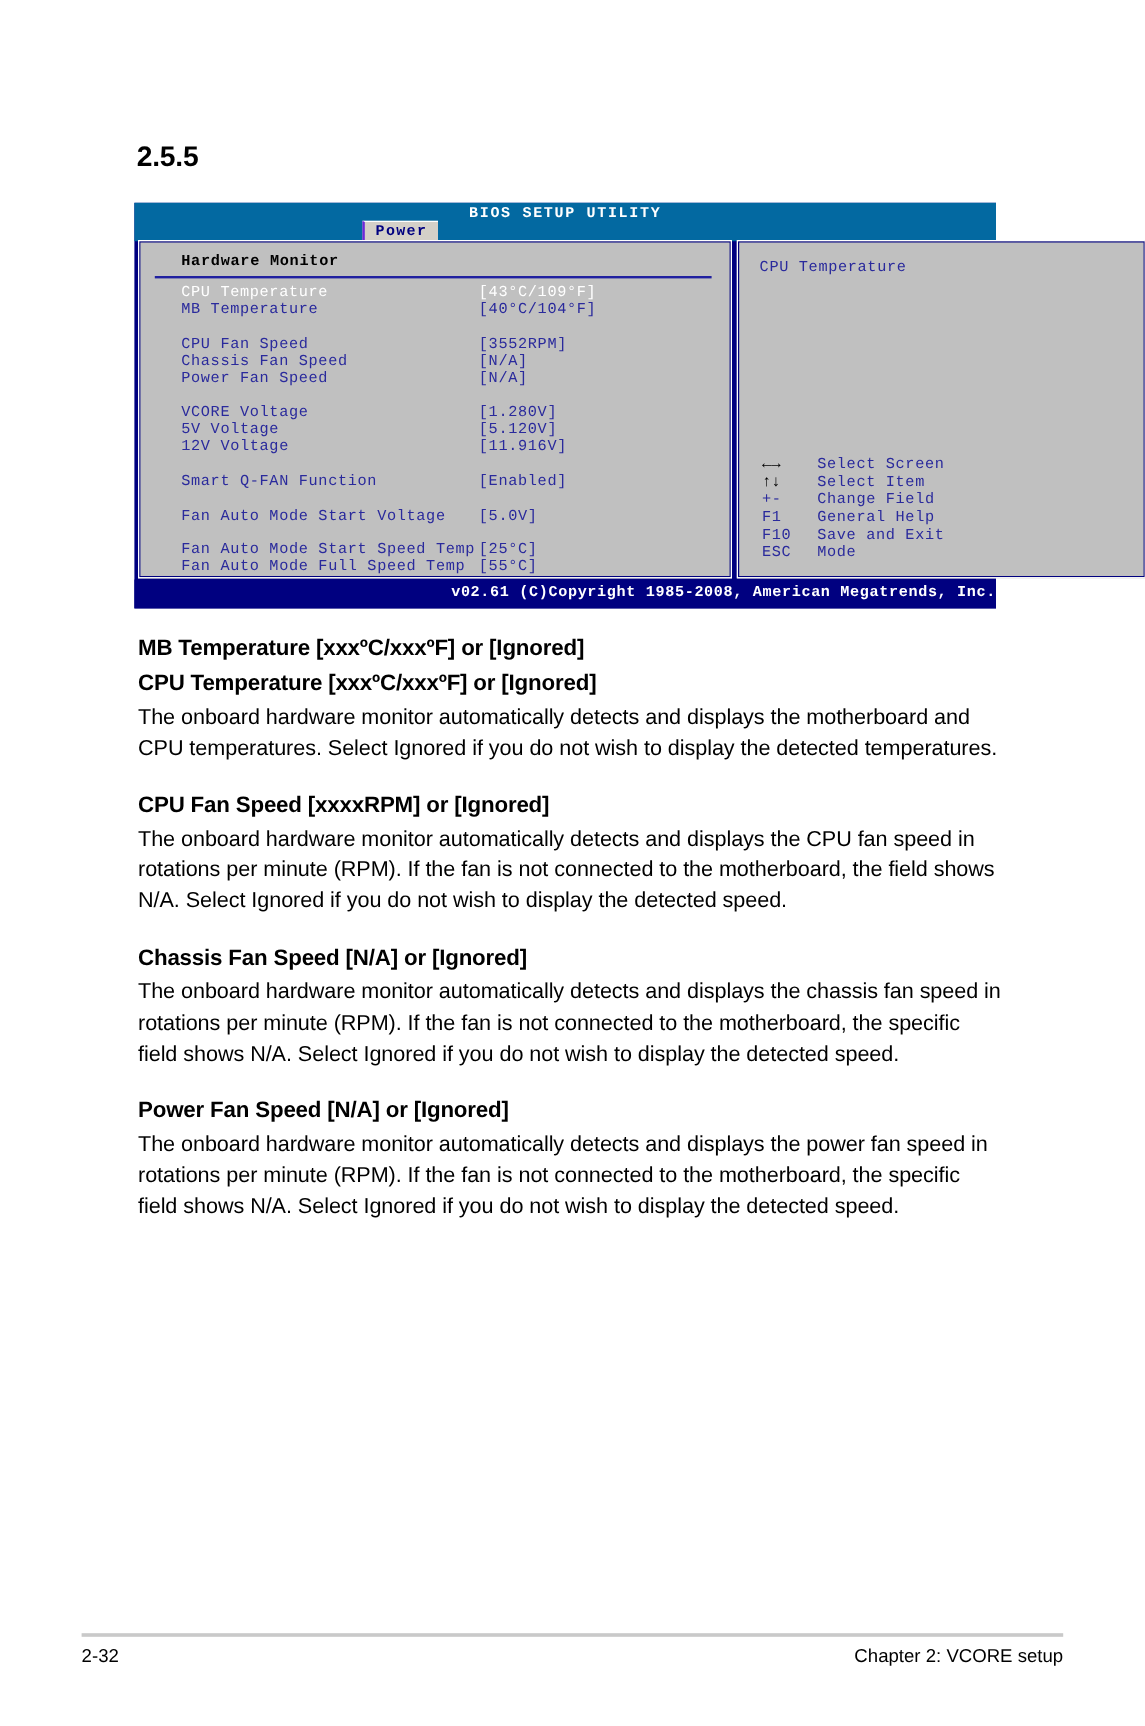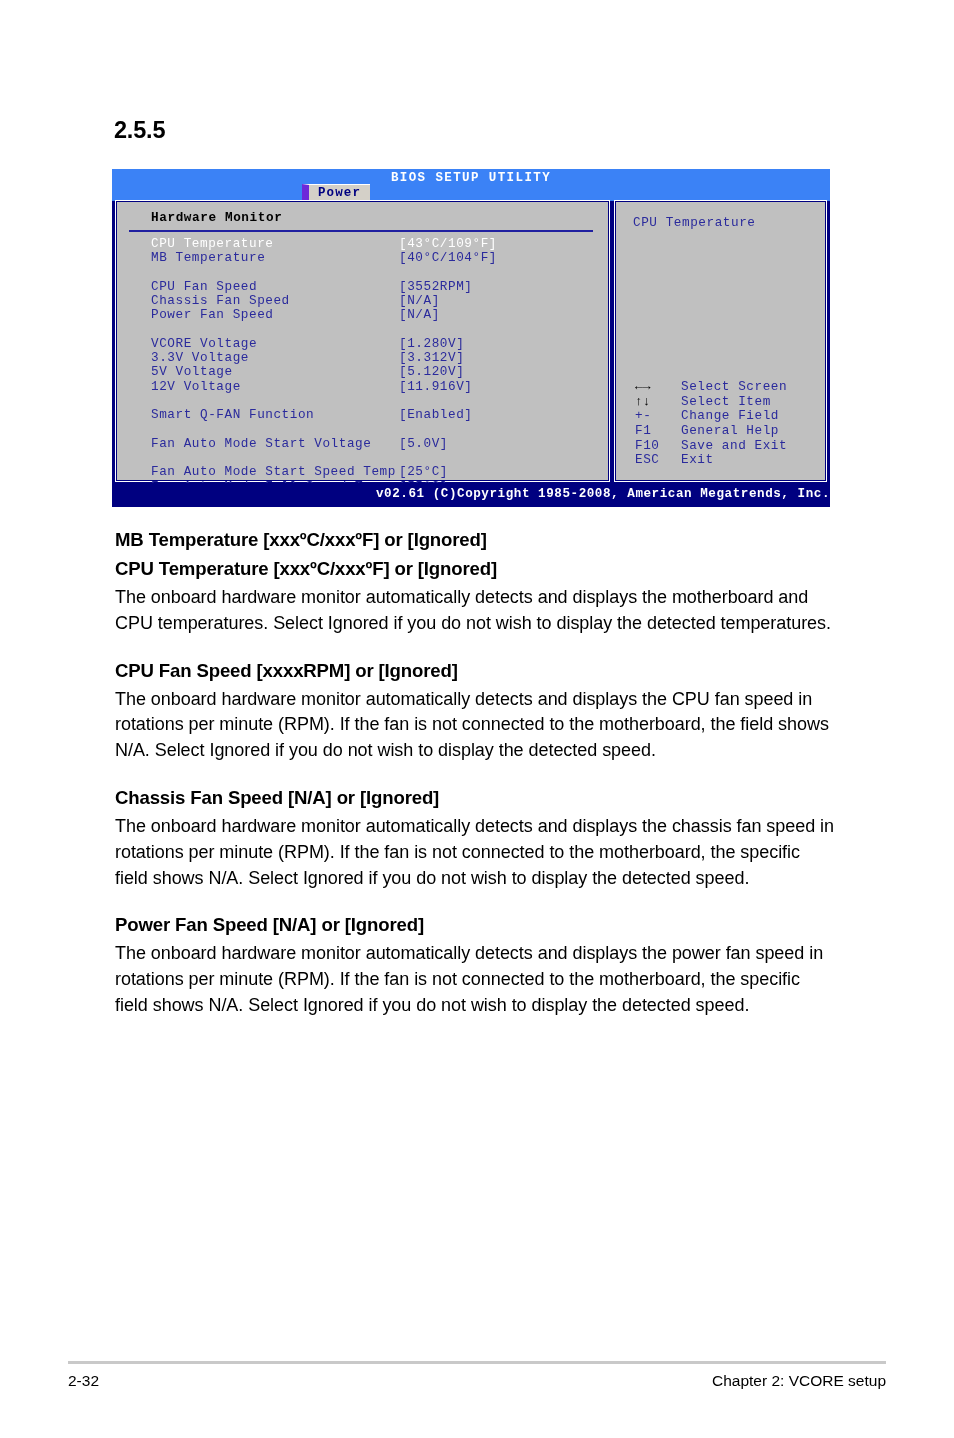--- a/index.html
+++ b/index.html
@@ -38,21 +38,21 @@
     top: 169px;
     width: 718px;
     height: 338px;
     background: #000080;
     font-family: "Liberation Mono", "DejaVu Sans Mono", monospace;
     box-sizing: border-box;
   }
   .bios-titlebar {
     position: relative;
     height: 32px;
-    background: #3b82f6;
+    background: #0369a1;
   }
   .bios-title {
     position: absolute;
     left: 0; right: 0;
     top: 2px;
     text-align: center;
     color: #ffffff;
     font-size: 12.5px;
     font-weight: bold;
     letter-spacing: 1.4px;
@@ -61,28 +61,28 @@
     position: absolute;
     left: 190px;
     top: 15px;
     background: #d4d0c8;
     color: #000080;
     font-size: 12.5px;
     font-weight: bold;
     letter-spacing: 1.1px;
     padding: 1px 9px 2px 9px;
     border-top: 1px solid #ffffff;
-    border-left: 7px solid #6d28d9;
+    border-left: 2px solid #6d28d9;
   }
 
   .bios-body {
     position: absolute;
     left: 3px;
     top: 31px;
-    width: 712px;
+    width: 840px;
     height: 282px;
     display: flex;
     box-sizing: border-box;
   }
   .panel {
     background: #c0c0c0;
     border: 1px solid #ffffff;
     box-shadow: inset 0 0 0 1px #000080;
     box-sizing: border-box;
     position: relative;
@@ -275,24 +275,20 @@
           </div>
           <div class="row spacer">
             <span class="lbl"></span>
             <span class="val"></span>
           </div>
           <div class="row">
             <span class="lbl">VCORE Voltage</span>
             <span class="val">[1.280V]</span>
           </div>
           <div class="row">
-            <span class="lbl">3.3V Voltage</span>
-            <span class="val">[3.312V]</span>
-          </div>
-          <div class="row">
             <span class="lbl">5V Voltage</span>
             <span class="val">[5.120V]</span>
           </div>
           <div class="row">
             <span class="lbl">12V Voltage</span>
             <span class="val">[11.916V]</span>
           </div>
           <div class="row spacer">
             <span class="lbl"></span>
             <span class="val"></span>
@@ -342,21 +338,21 @@
           <div class="legend-row">
             <span class="key">F1</span>
             <span>General Help</span>
           </div>
           <div class="legend-row">
             <span class="key">F10</span>
             <span>Save and Exit</span>
           </div>
           <div class="legend-row">
             <span class="key">ESC</span>
-            <span>Exit</span>
+            <span>Mode</span>
           </div>
         </div>
     </div>
 
   </div>
 
   <div class="bios-footer">v02.61 (C)Copyright 1985-2008, American Megatrends, Inc.</div>
 </div>
 
 <div class="content" id="content-blocks">

